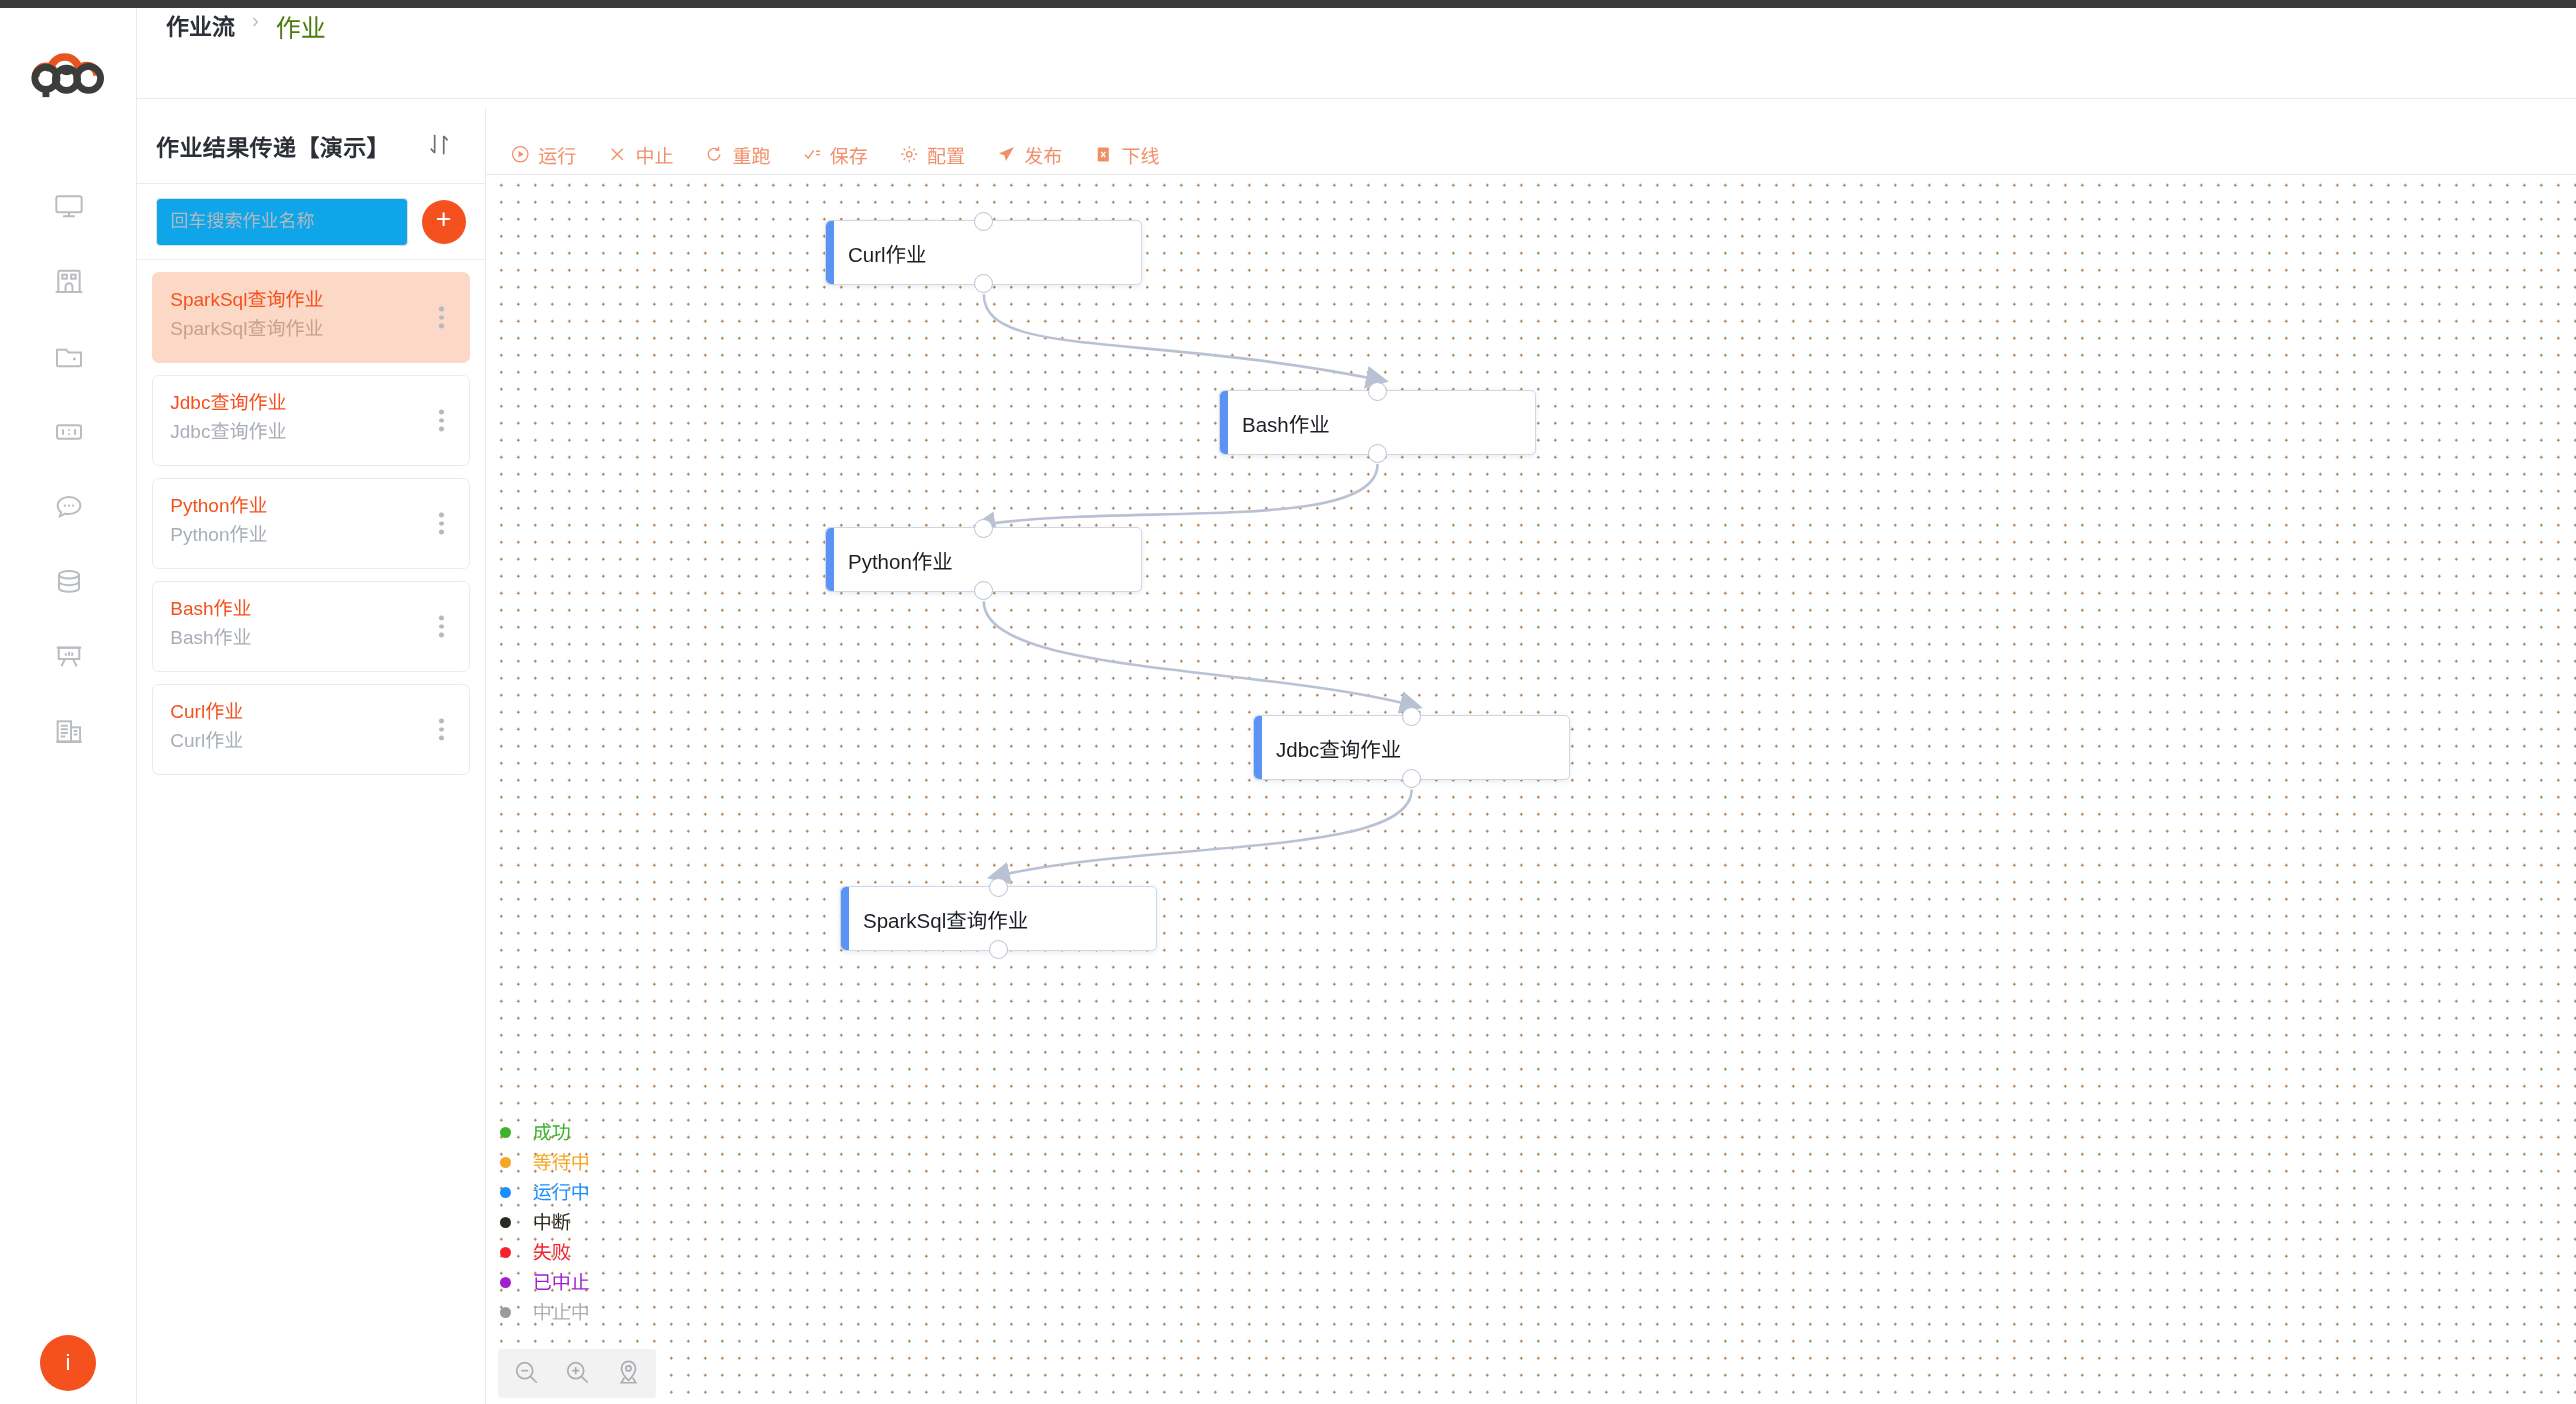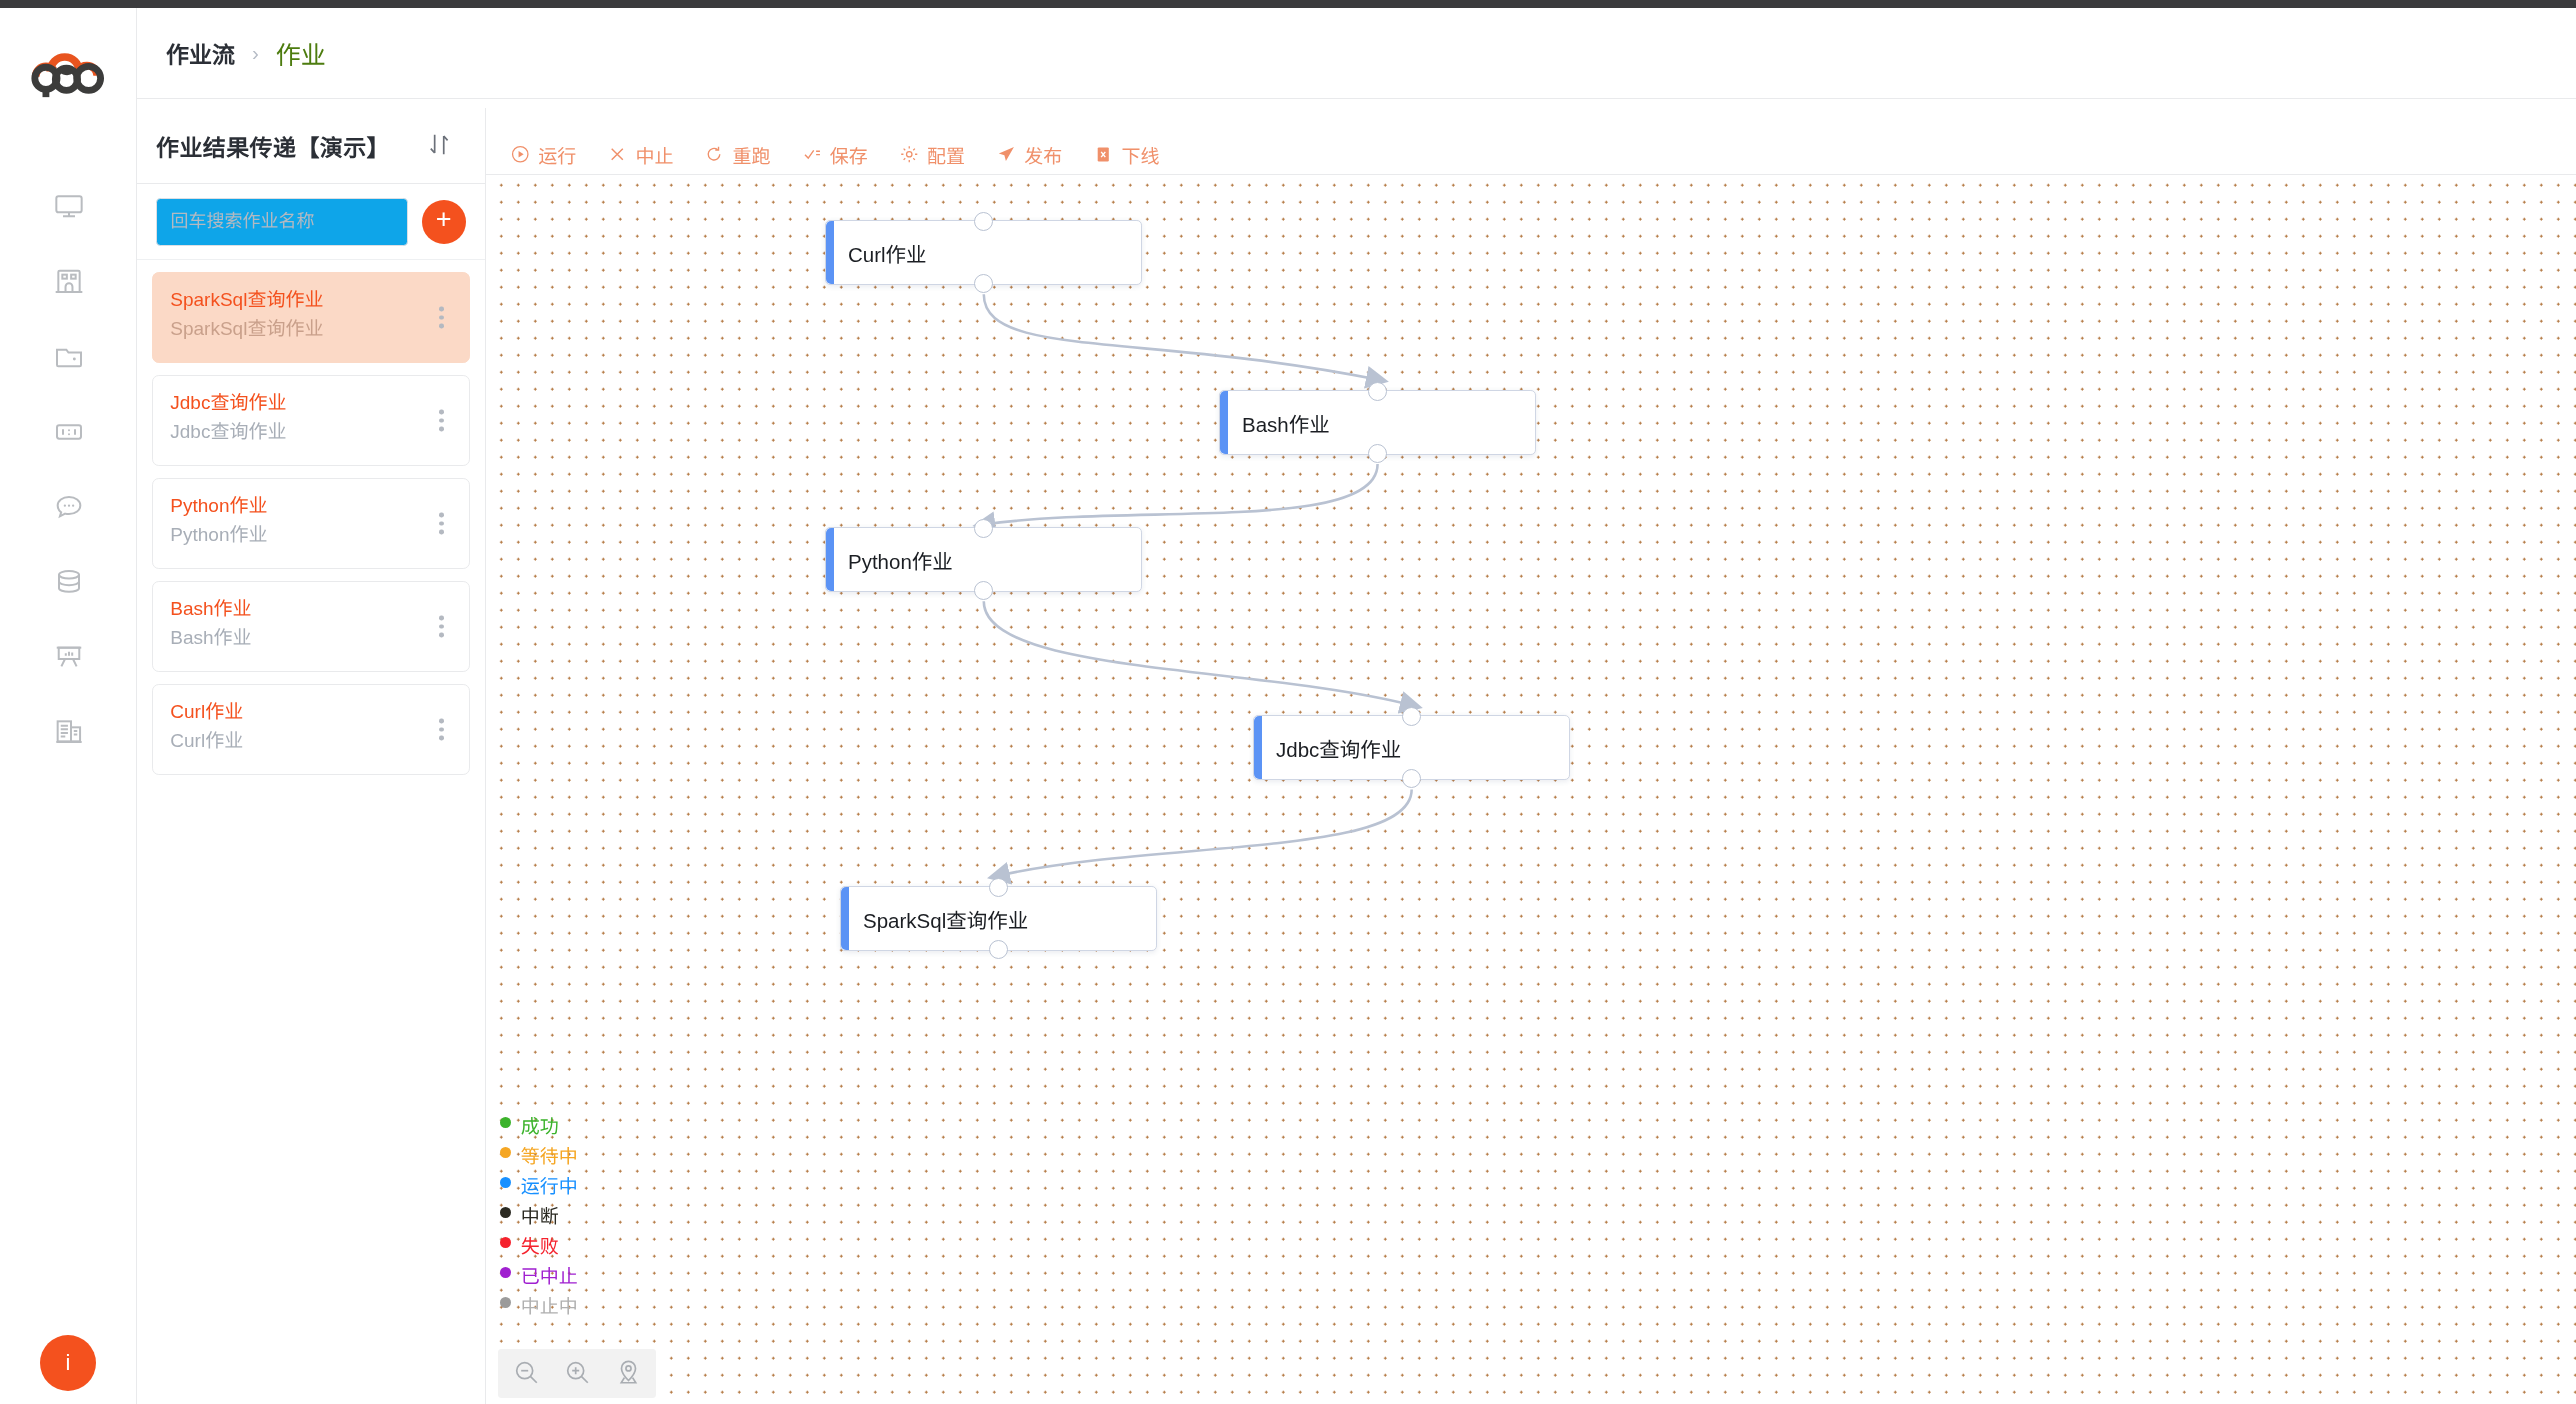--- a/index.html
+++ b/index.html
@@ -36,21 +36,21 @@
     position: absolute; left: 40px; top: 1327px; width: 56px; height: 56px;
     border-radius: 50%; background: #f4511e;
     display: flex; align-items: center; justify-content: center;
     color: #fff; font-size: 22px; line-height: 1; cursor: pointer;
   }
 
   
   .crumb-bar {
     position: absolute; left: 137px; top: 7.7px; width: 2439px; height: 91px;
     background: #ffffff; border-bottom: 0.9px solid #e9eaec;
-    display: flex; align-items: center; padding-left: 29px;
+    display: flex; align-items: flex-start; padding-left: 29px;
   }
   .crumb-root { font-size: 23px; font-weight: bold; color: #2b2f36; }
   .crumb-sep { font-size: 20.5px; color: #b6bcc6; margin: 0 17px; }
   .crumb-leaf { font-size: 25px; color: #4d7c0f; }
 
   
   .panel {
     position: absolute; left: 137px; top: 108px; width: 349px; height: 1306px;
     background: #ffffff; border-right: 0.9px solid #e9eaec;
   }
@@ -136,21 +136,21 @@
   .port {
     position: absolute; width: 19px; height: 19px; border-radius: 50%;
     background: #ffffff; border: 0.9px solid #b9c2d2; left: 50%;
     margin-left: -9.4px; cursor: crosshair;
   }
   .port.top { top: -9.4px; }
   .port.bottom { bottom: -9.4px; }
 
   
   .legend { position: absolute; left: 13.6px; top: 942px; }
-  .legend-row { display: flex; align-items: flex-start; height: 30px; }
+  .legend-row { display: flex; align-items: center; height: 30px; gap: 12px; }
   .legend-dot { width: 11px; height: 11px; border-radius: 50%; margin-right: 10.2px; }
   .legend-label { font-size: 19px; line-height: 1; }
 
   
   .zoomctl {
     position: absolute; left: 12px; bottom: 6.8px; height: 49px;
     background: #f2f2f2; border-radius: 3.4px; display: flex;
     align-items: center; padding: 0 8.5px; gap: 12px;
   }
   .zoomctl button {

